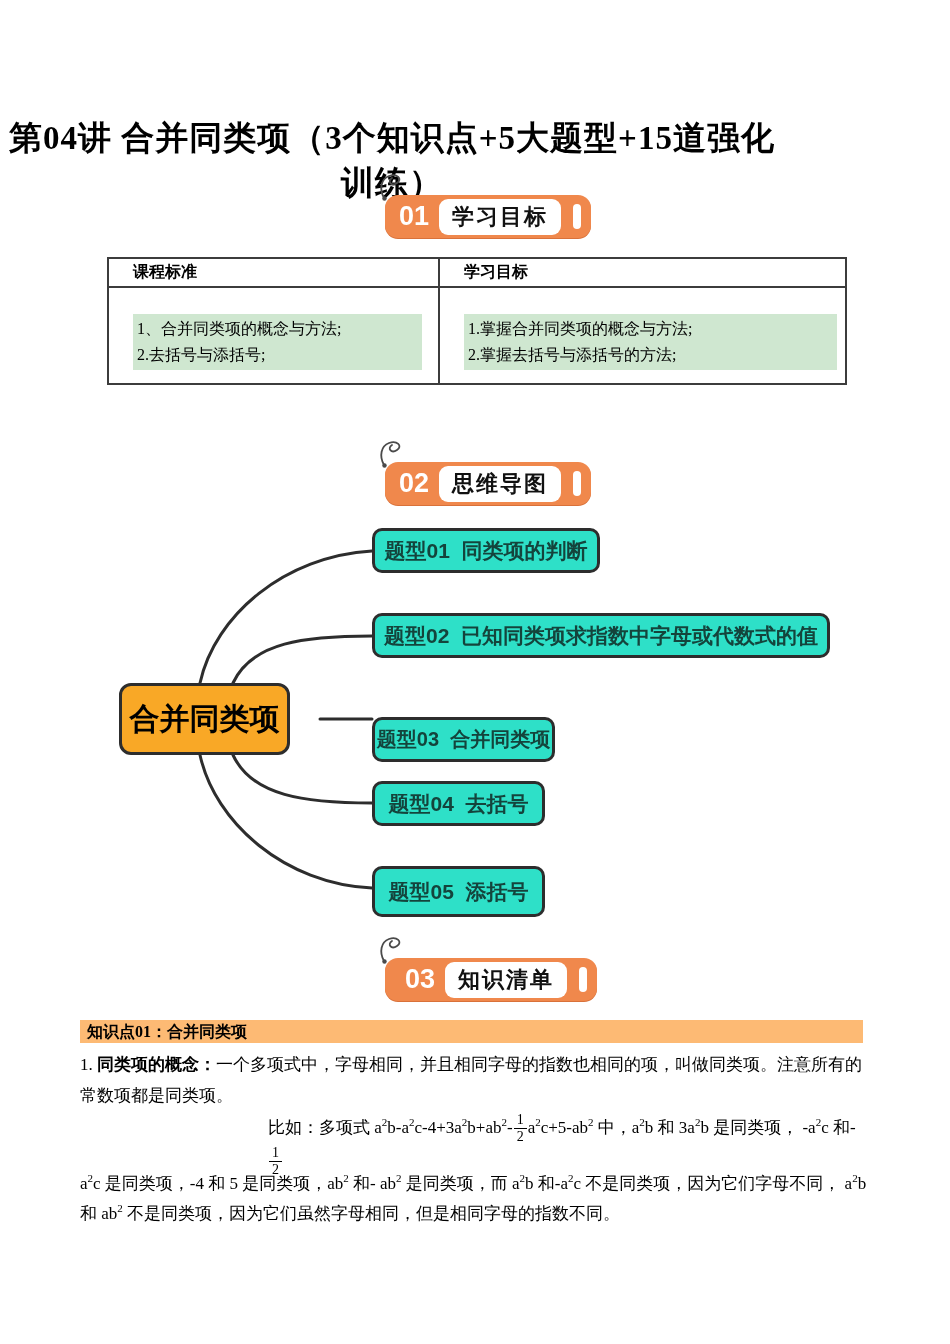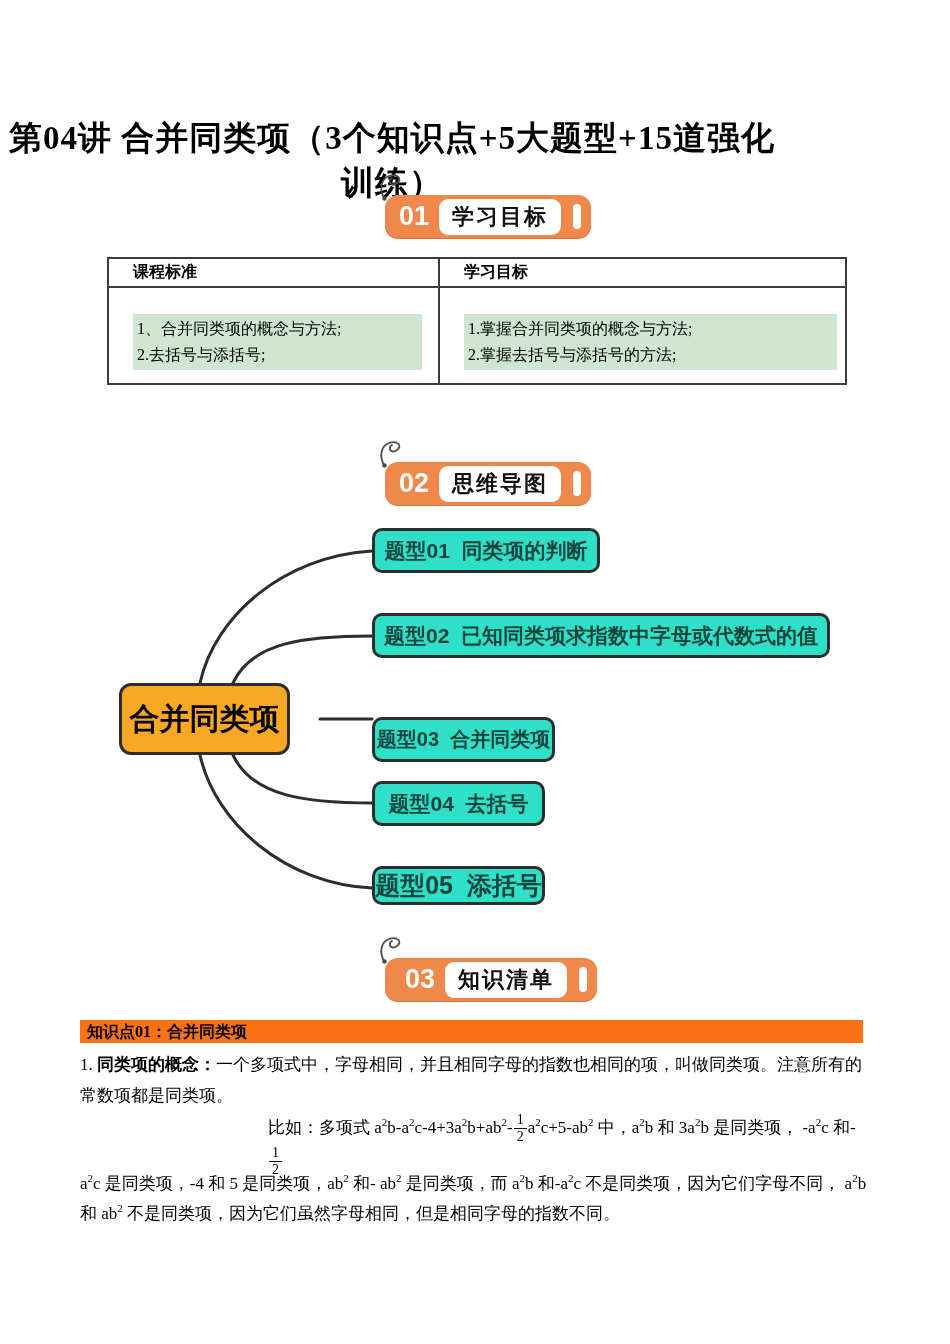--- a/index.html
+++ b/index.html
@@ -42,25 +42,25 @@
   .mm-node{position:absolute;box-sizing:border-box;background:#2EE0C8;
     border:3px solid #2d2d2d;border-radius:10px;display:flex;align-items:center;
     justify-content:center;font-family:"Liberation Sans",sans-serif;font-weight:bold;
     color:#14443c;white-space:pre;}
   .mm-center{left:119px;top:683px;width:171px;height:72px;background:#F9A826;
     border-radius:12px;font-size:30px;color:#000;}
   .mm-b0{left:372px;top:528px;width:228px;height:45px;font-size:21px;}
   .mm-b1{left:372px;top:613px;width:458px;height:45px;font-size:21px;}
   .mm-b2{left:372px;top:697px;width:183px;height:45px;font-size:20px;margin-top:20px;}
   .mm-b3{left:372px;top:781px;width:173px;height:45px;font-size:21px;}
-  .mm-b4{left:372px;top:866px;width:173px;height:39px;font-size:25px;}
+  .mm-b4{left:372px;top:866px;width:173px;height:51px;font-size:21px;}
 
   
   .k-bar{position:absolute;left:80px;top:1020px;width:783px;height:23px;
-    background:#f97316;font-weight:bold;font-size:16px;line-height:23px;
+    background:#fdba74;font-weight:bold;font-size:16px;line-height:23px;
     padding-left:7px;box-sizing:border-box;}
   .k-line{position:absolute;left:80px;width:790px;font-size:17px;line-height:27px;}
   .k-p1{top:1051px;}
   .k-p2{top:1082px;}
   .k-exa{top:1112px;left:268px;width:600px;}
   .k-exb{top:1170px;}
   .k-exc{top:1200px;}
   .k-bold{font-weight:bold;}
   sup{font-size:11px;line-height:0;vertical-align:super;}
   .frac{display:inline-block;vertical-align:middle;text-align:center;

